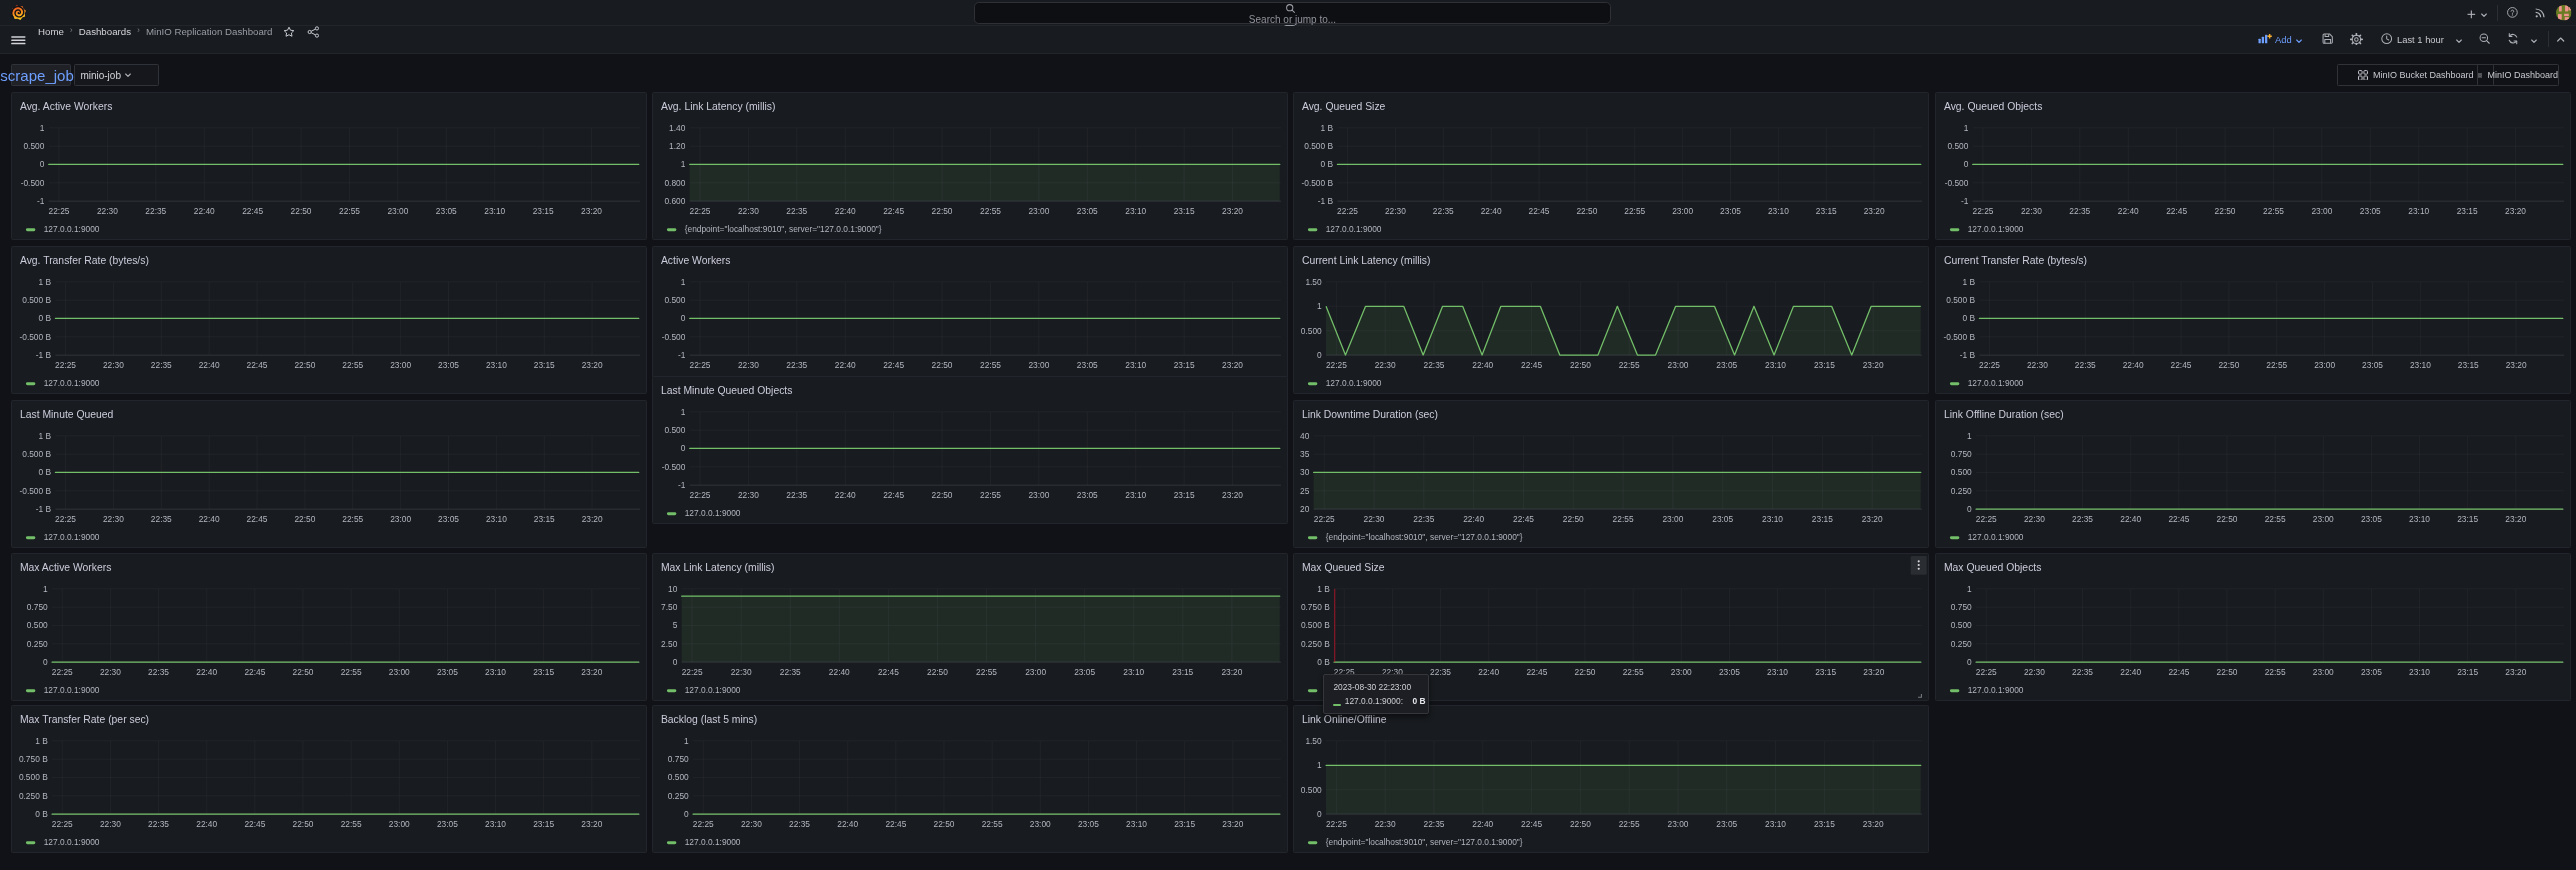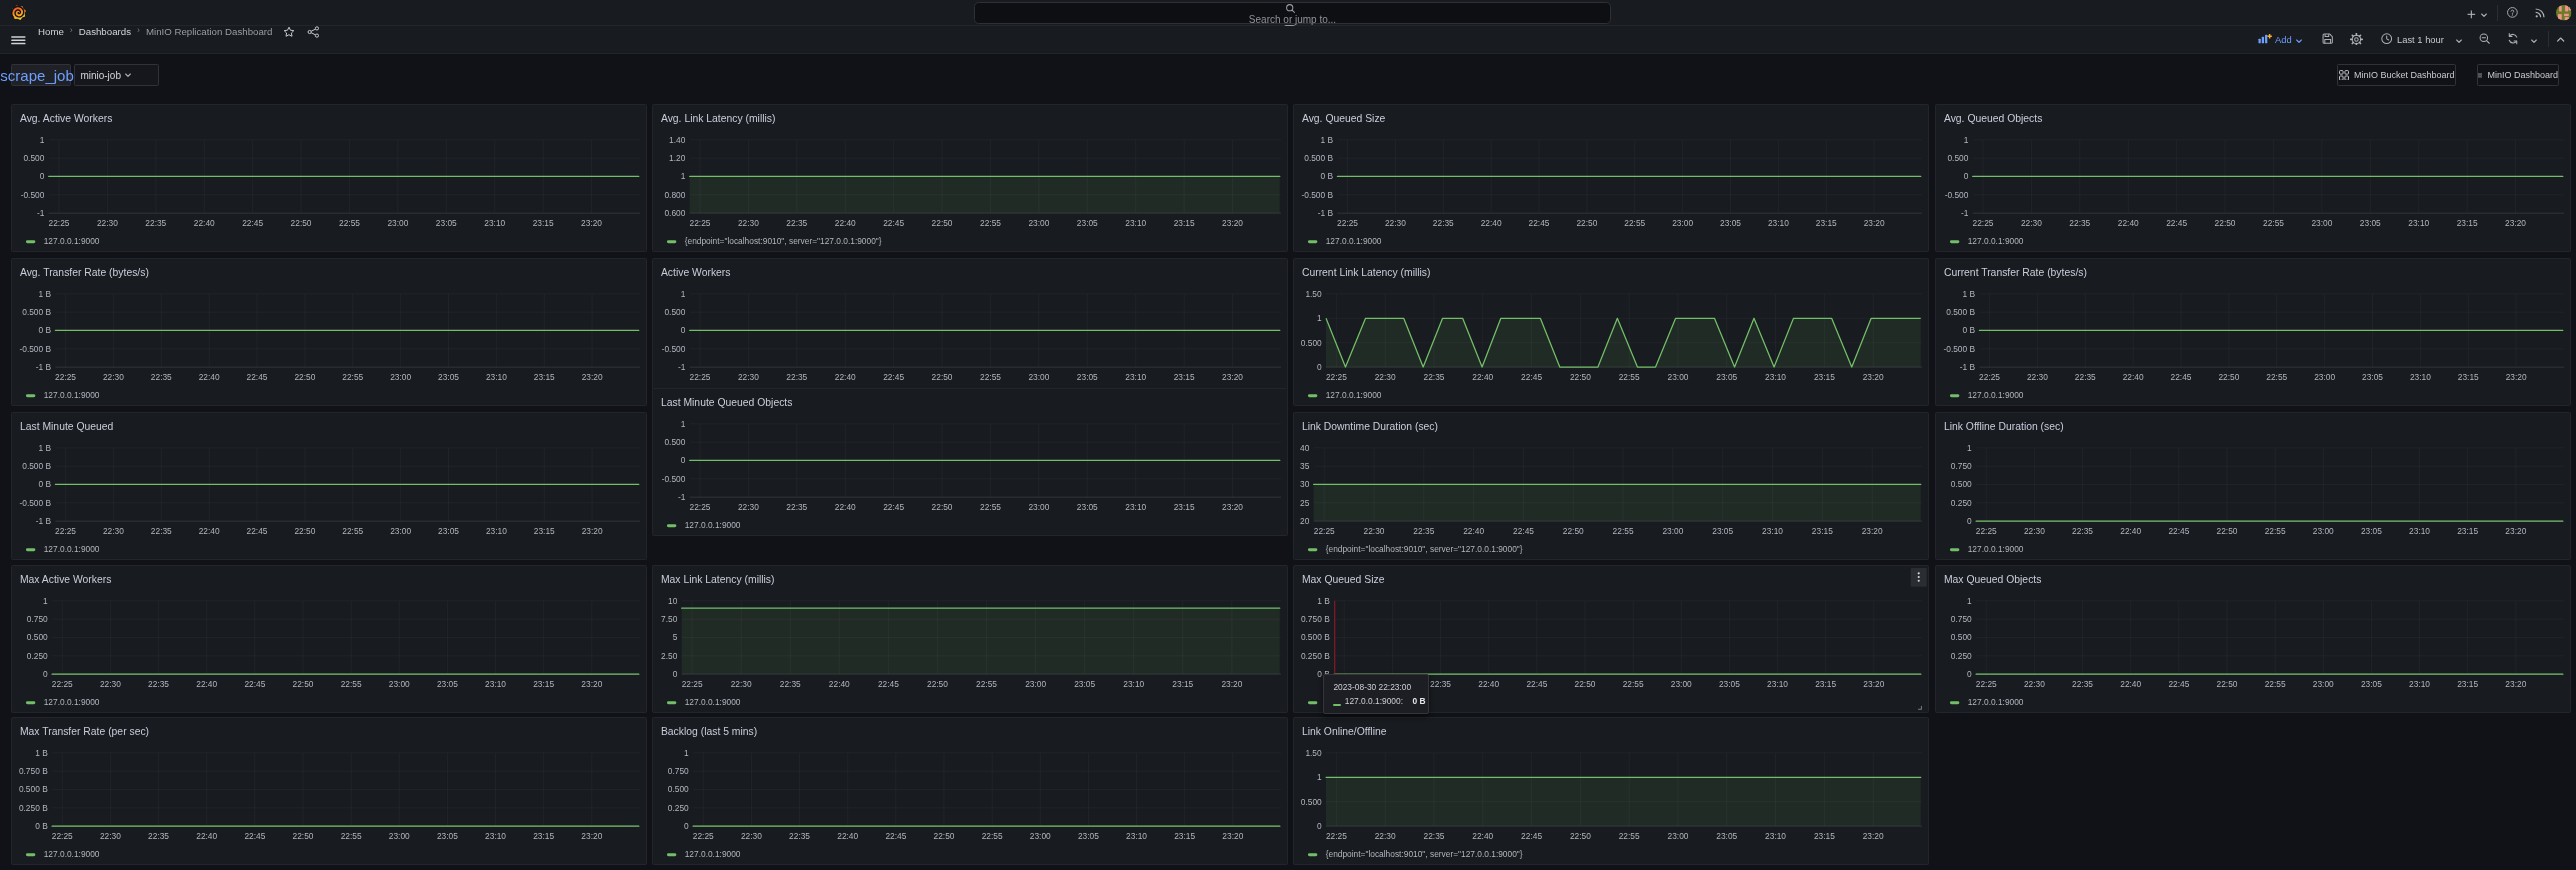--- a/index.html
+++ b/index.html
@@ -1,18 +1,18 @@
 <!DOCTYPE html>
 <html style="font-size:10.8px"><head><meta charset="utf-8"><style>
 * { margin:0; padding:0; box-sizing:border-box; }
 html,body { width:2576px; height:870px; background:#111217; font-family:"Liberation Sans",sans-serif; overflow:hidden; }
 .abs { position:absolute; }
 #topbar { position:absolute; left:0; top:0; width:2576px; height:26px; background:#181b1f; border-bottom:0.7px solid #222529; }
 #navbar { position:absolute; left:0; top:26px; width:2576px; height:27.5px; background:#181b1f; border-bottom:0.7px solid #222529; }
-.panel { position:absolute; width:636px; height:148px; background:#181b1f; border:0.7px solid #22252b; border-radius:1.3px;margin-top:12px; }
+.panel { position:absolute; width:636px; height:148px; background:#181b1f; border:0.7px solid #22252b; border-radius:1.3px; }
 .searchbox { position:absolute; left:974px; top:2px; width:637px; height:22px; background:#0e0f13; border:0.7px solid #2e3036; border-radius:4.7px; display:flex; align-items:center; padding:0 5.4px;flex-direction:column; }
 .chip { position:absolute; top:64px; height:22px; border:0.7px solid #2f3238; border-radius:1.3px; display:flex; align-items:center; }
 .btn { position:absolute; top:64px; height:22px; border:0.7px solid #303238; border-radius:1.3px; display:flex; align-items:center; justify-content:center; color:#c9cad2; font-size:9px; font-weight:500; gap:5.4px; white-space:nowrap; }
 .icon { display:inline-flex; align-items:center; }
 </style></head><body>
 <div id="topbar">
     <div class="abs" style="left:11.4px;top:4px"><svg width="15.5" height="17" viewBox="0 0 23 25" style="">
 <defs>
           <linearGradient id="glg" x1="0.2" y1="0" x2="0.55" y2="1">
 <stop offset="0" stop-color="#f0461f"></stop>
@@ -165,21 +165,21 @@
     <span style="color:#6e9fff;font-size:15px;font-weight:500">scrape_jobs</span>
   </div>
 <div class="chip" style="left:74px;width:85px;background:#15171c;padding:0 0 0 5.4px">
     <span style="color:#d4d5db;font-size:10px">minio-job</span>
     <span class="icon" style="margin-left:3.4px">
       <svg width="8" height="8" viewBox="0 0 12 12" style="">
         <path d="M2.5 4.5 L6 8 L9.5 4.5" stroke="#aeb0b8" stroke-width="1.7" fill="none" stroke-linecap="round" stroke-linejoin="round"></path>
       </svg>
     </span>
   </div>
-<div class="btn" style="left:2337px;width:119px">
+<div class="btn" style="left:2337px;width:157px">
     <svg width="10" height="10.8" viewBox="0 0 15 16" style="">
       <g stroke="#c9cad2" stroke-width="1.5" fill="none">
         <rect x="0.8" y="0.8" width="5.3" height="5.3" rx="1.2"></rect>
         <rect x="8.9" y="0.8" width="5.3" height="5.3" rx="1.2"></rect>
         <rect x="0.8" y="8.9" width="5.3" height="6.3" rx="1.2"></rect>
         <rect x="8.9" y="8.9" width="5.3" height="6.3" rx="1.2"></rect>
       </g>
     </svg>
     <span>MinIO Bucket Dashboard</span>
   </div>

